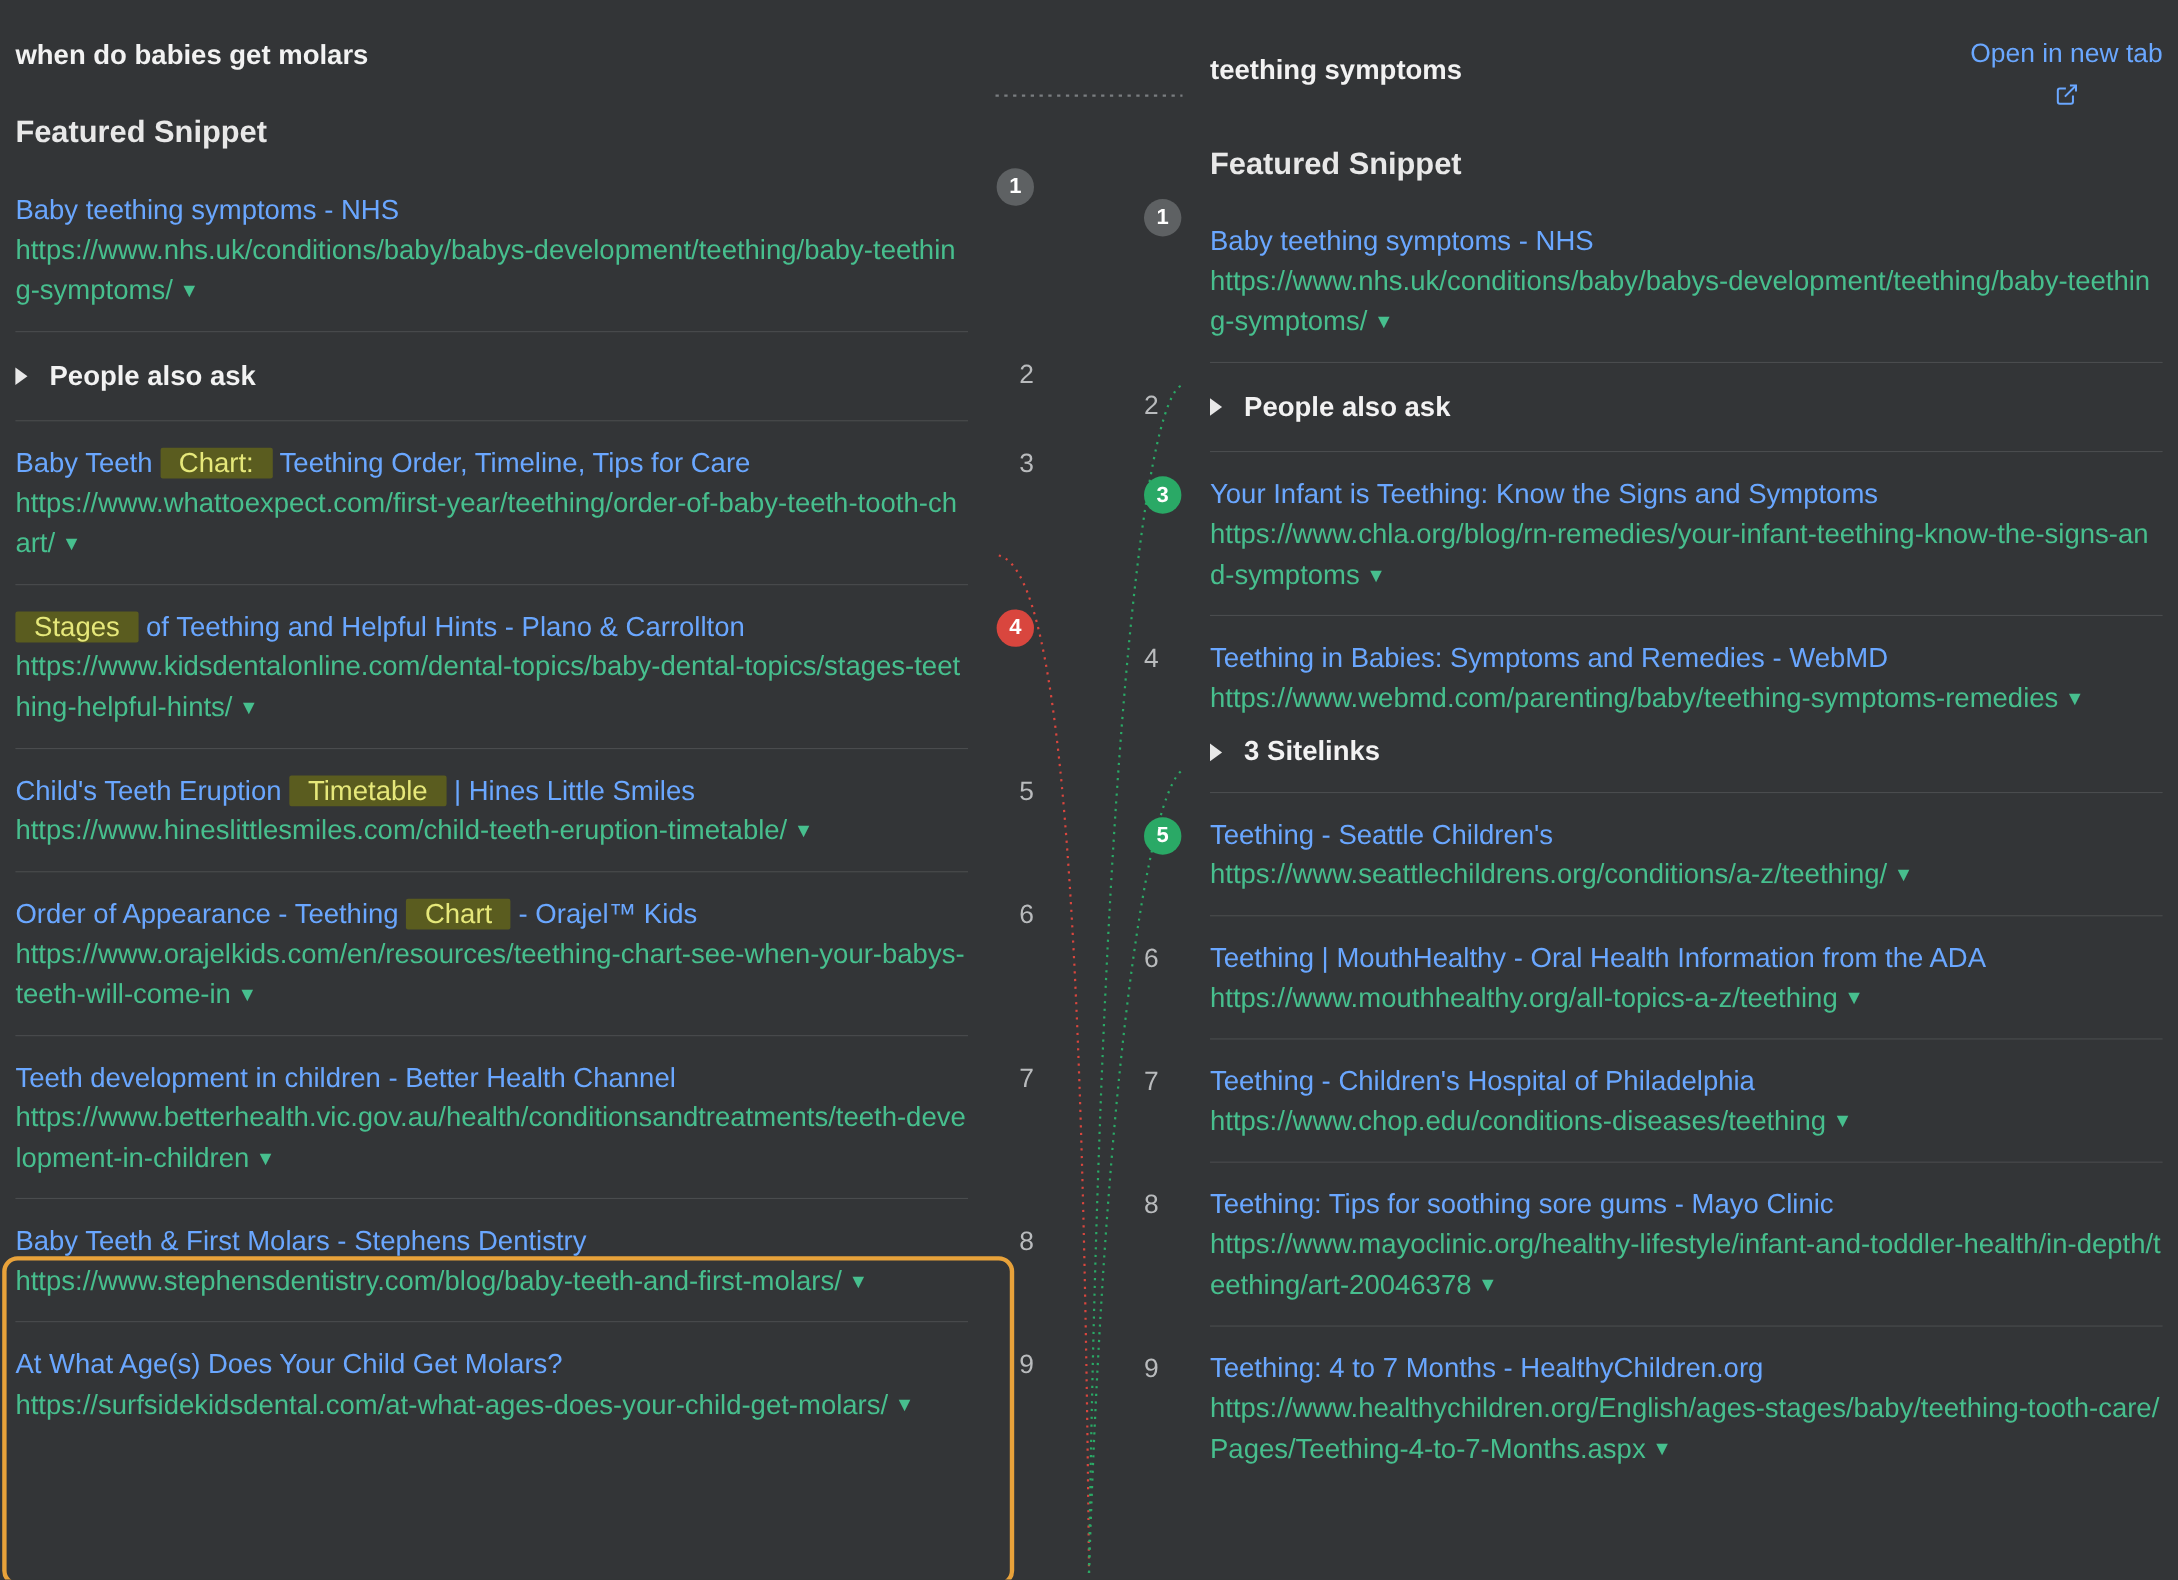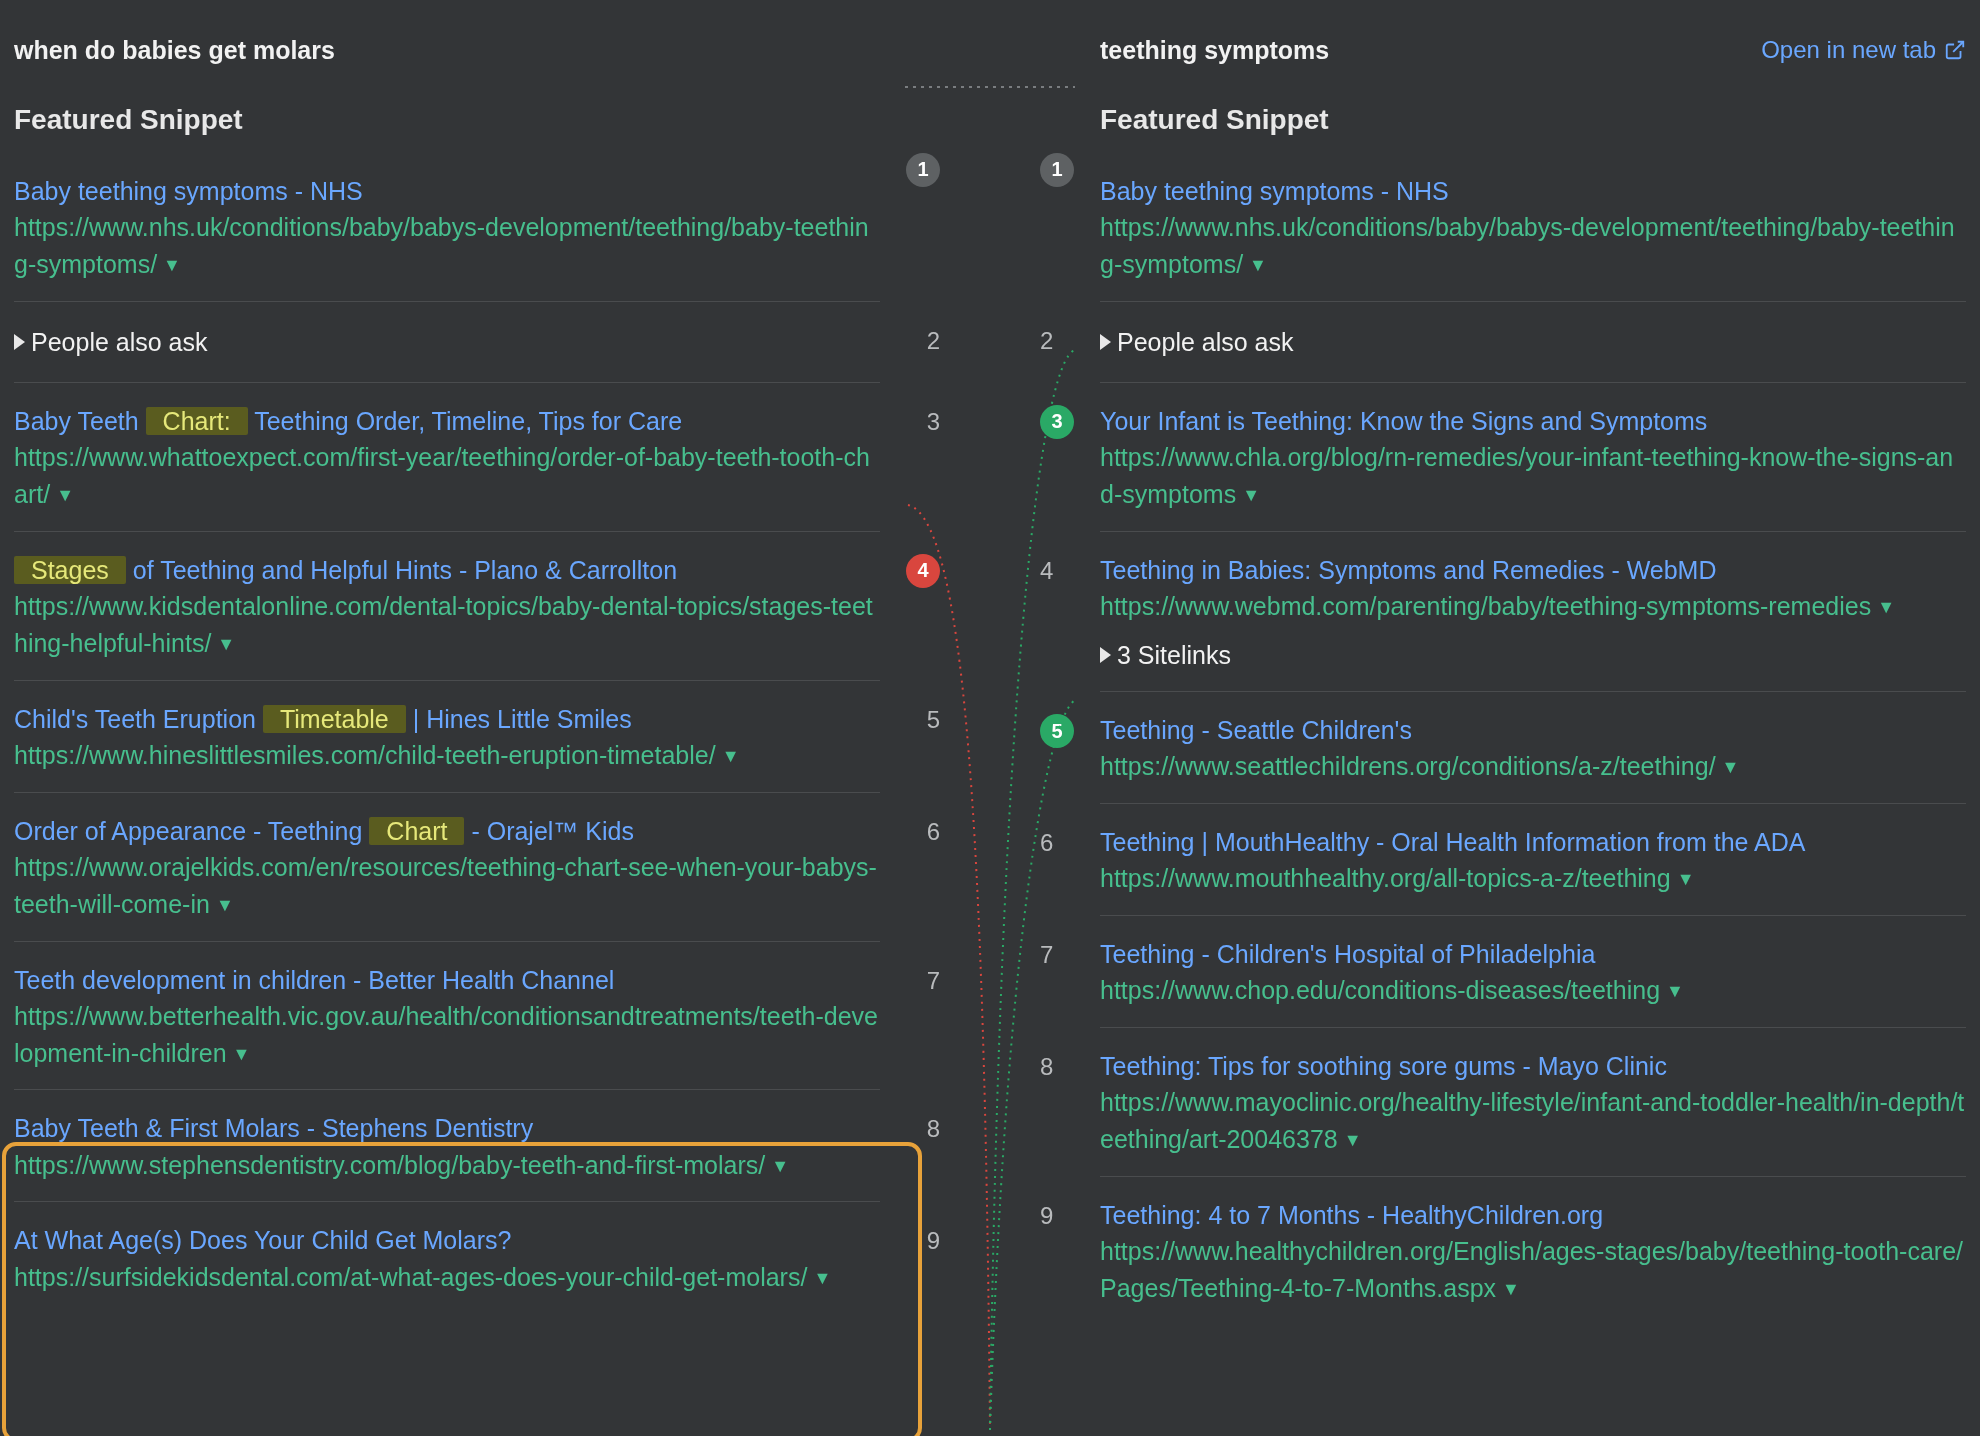--- a/index.html
+++ b/index.html
@@ -38,20 +38,21 @@
     font-size: 25px;
     color: #f2f2f2;
   }
   .open-tab {
     color: #6aa7ff;
     font-size: 24px;
     display: inline-flex;
     align-items: center;
     gap: 8px;
     cursor: pointer;
+    flex-direction: column;
   }
   .open-tab svg { width: 22px; height: 22px; stroke: #6aa7ff; fill: none; stroke-width: 2; }
   .section-title {
     font-weight: 700;
     font-size: 28px;
     padding: 18px 0 12px 0;
   }
   .result {
     border-top: 1px solid #4a4c4e;
     padding: 20px 0 18px 0;
@@ -73,22 +74,22 @@
   .url-caret {
     color: #47bf8e;
     display: inline-block;
     font-size: 18px;
     margin-left: 6px;
     transform: translateY(-2px);
   }
   .paa, .sitelinks {
     display: flex;
     align-items: center;
-    gap: 6px;
-    font-weight: 400;
+    gap: 20px;
+    font-weight: 700;
     font-size: 25px;
     color: #f2f2f2;
     cursor: pointer;
   }
   .paa-row {
     border-top: 1px solid #4a4c4e;
     padding: 22px 0 22px 0;
   }
   .sitelinks-row {
     padding-top: 12px;

